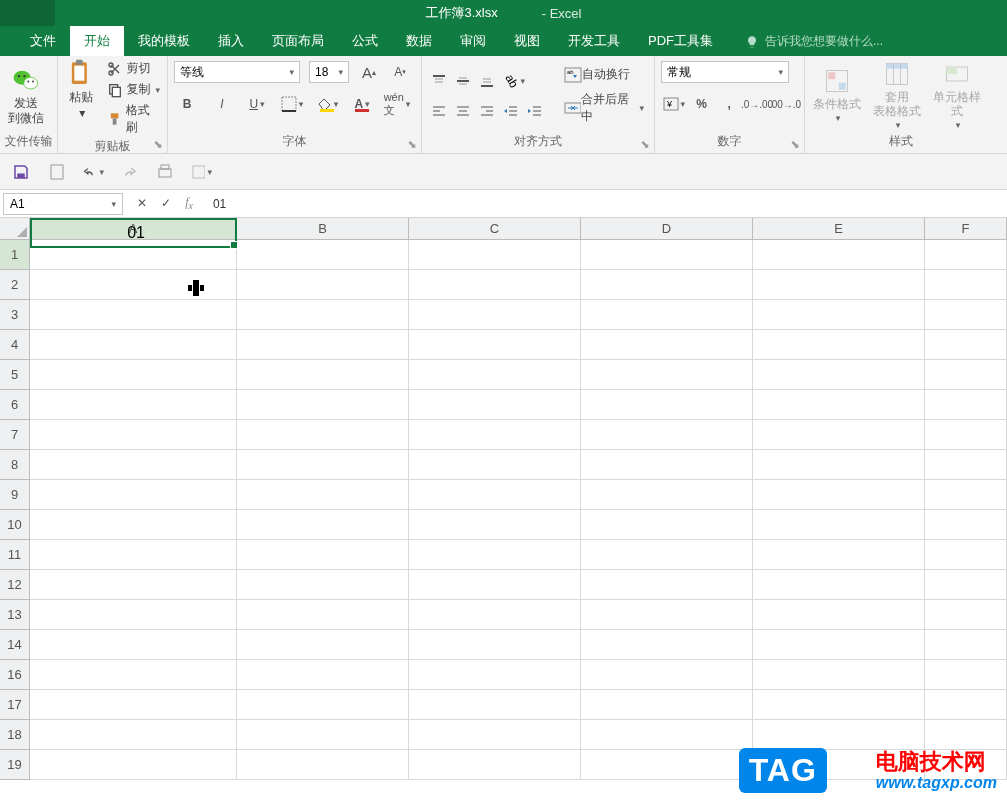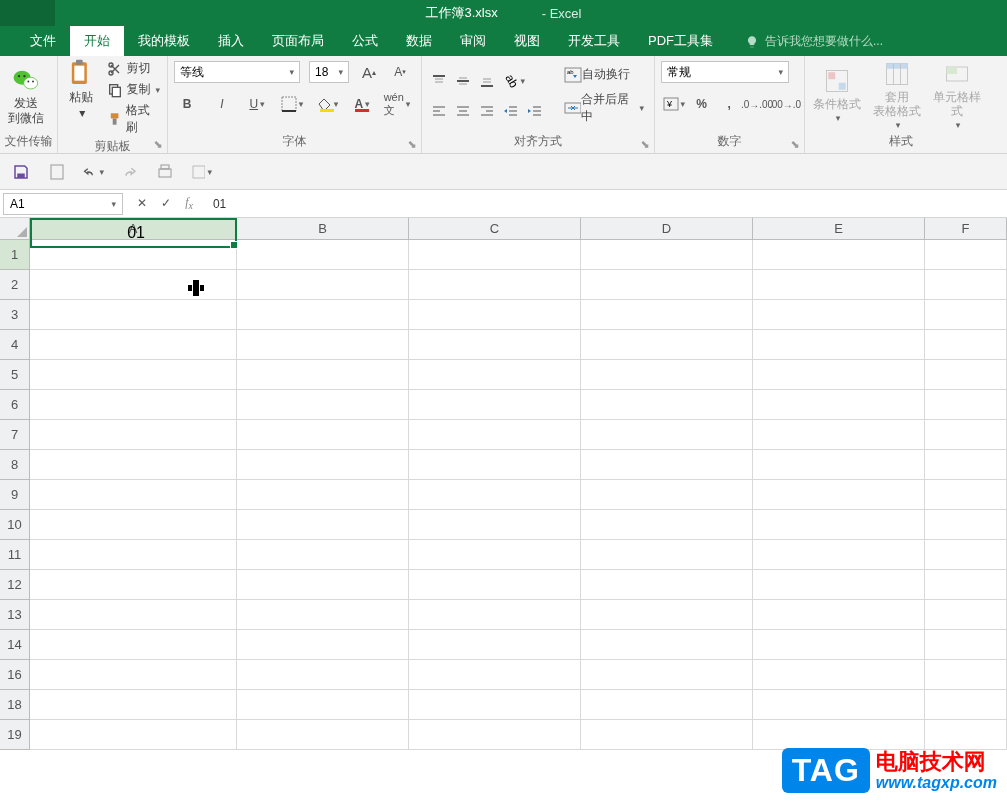--- a/index.html
+++ b/index.html
@@ -94,21 +94,21 @@
 
 
 .cross-cursor { position: absolute; left: 187px; top: 61px; pointer-events: none; }
 .cross-cursor::before,.cross-cursor::after { content: ""; position: absolute; background: #000; }
 .cross-cursor::before { width: 16px; height: 6px; left: 0; top: 5px; border: 1px solid #fff; }
 .cross-cursor::after { width: 6px; height: 16px; left: 5px; top: 0; border: 1px solid #fff; }
 
 
 .wm { position: absolute; right: 10px; bottom: 14px; display: flex; align-items: center; gap: 6px; }
 .wm-tag { background: #0086ea; color: #fff; font-weight: 900; font-size: 32px; padding: 4px 10px; border-radius: 6px; font-family: Arial, sans-serif; letter-spacing: 1px; }
-.wm-txt { display: flex; flex-direction: column; font-weight: 900; line-height: 1.1; }
+.wm-txt { display: flex; flex-direction: column; font-weight: 900; line-height: 1.1; margin-left: 43px; }
 .wm-txt .t1 { color: #ff0000; font-size: 22px; }
 .wm-txt .t2 { color: #0086ea; font-size: 16px; font-style: italic; }
 </style>
 </head>
 <body>
 
 <div class="title-bar">
   <div class="green-box"></div>
   <span class="title-text">工作簿3.xlsx</span>
   <span class="title-text title-sub">- Excel</span>
@@ -600,20 +600,29 @@
       <div class="row">
         <div class="row-h">16</div>
         <div class="cell col-A"></div>
         <div class="cell col-B"></div>
         <div class="cell col-C"></div>
         <div class="cell col-D"></div>
         <div class="cell col-E"></div>
         <div class="cell col-F"></div>
       </div>
       <div class="row">
+        <div class="row-h">17</div>
+        <div class="cell col-A"></div>
+        <div class="cell col-B"></div>
+        <div class="cell col-C"></div>
+        <div class="cell col-D"></div>
+        <div class="cell col-E"></div>
+        <div class="cell col-F"></div>
+      </div>
+      <div class="row">
         <div class="row-h">18</div>
         <div class="cell col-A"></div>
         <div class="cell col-B"></div>
         <div class="cell col-C"></div>
         <div class="cell col-D"></div>
         <div class="cell col-E"></div>
         <div class="cell col-F"></div>
       </div>
       <div class="row">
         <div class="row-h">19</div>

